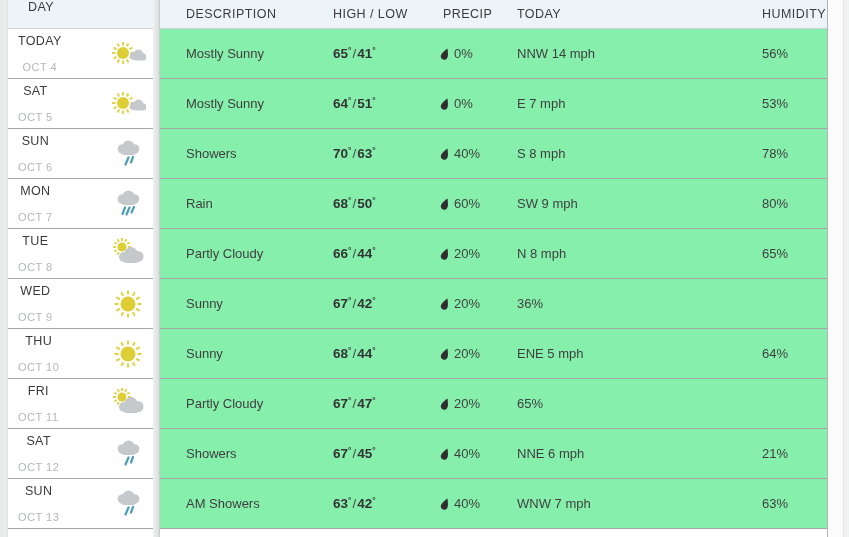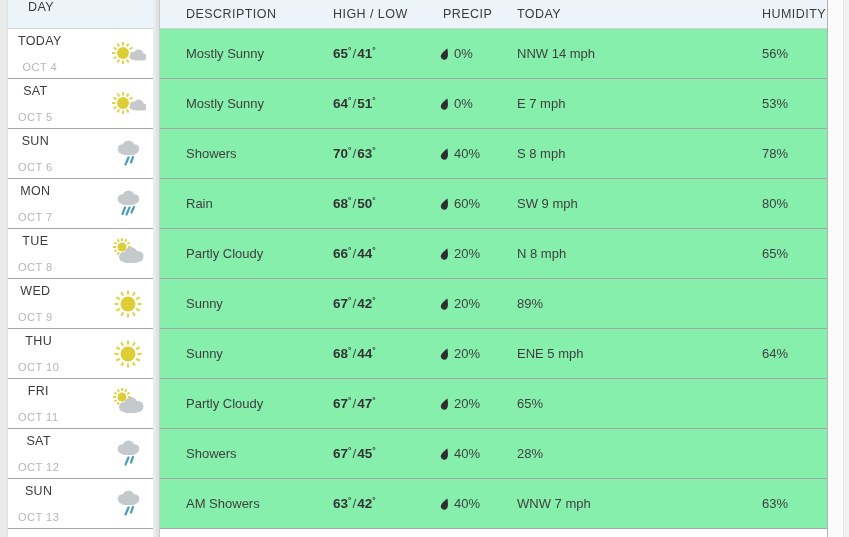--- a/index.html
+++ b/index.html
@@ -389,21 +389,21 @@
           <span>65%</span>
         </div>
         <div class="main-row grid-cols">
           <span>Sunny</span>
           <span class="temps">67<sup>°</sup><span class="slash">/</span>42<sup>°</sup></span>
           <span class="precip-cell"><span class="drop">
               <svg width="10" height="13" viewBox="0 0 10 13" xmlns="http://www.w3.org/2000/svg">
                 <path d="M5 0C5 0 1.6 5.2 1.6 8.4a3.4 3.4 0 0 0 6.8 0C8.4 5.2 5 0 5 0Z" transform="rotate(22 5 6.5)" fill="#2f2f2f"></path>
               </svg>
             </span>20%</span>
-          <span>89%</span>
+          <span>36%</span>
         </div>
         <div class="main-row grid-cols">
           <span>Sunny</span>
           <span class="temps">68<sup>°</sup><span class="slash">/</span>44<sup>°</sup></span>
           <span class="precip-cell"><span class="drop">
               <svg width="10" height="13" viewBox="0 0 10 13" xmlns="http://www.w3.org/2000/svg">
                 <path d="M5 0C5 0 1.6 5.2 1.6 8.4a3.4 3.4 0 0 0 6.8 0C8.4 5.2 5 0 5 0Z" transform="rotate(22 5 6.5)" fill="#2f2f2f"></path>
               </svg>
             </span>20%</span>
           <span>ENE 5 mph</span>
@@ -420,21 +420,22 @@
           <span>65%</span>
         </div>
         <div class="main-row grid-cols">
           <span>Showers</span>
           <span class="temps">67<sup>°</sup><span class="slash">/</span>45<sup>°</sup></span>
           <span class="precip-cell"><span class="drop">
               <svg width="10" height="13" viewBox="0 0 10 13" xmlns="http://www.w3.org/2000/svg">
                 <path d="M5 0C5 0 1.6 5.2 1.6 8.4a3.4 3.4 0 0 0 6.8 0C8.4 5.2 5 0 5 0Z" transform="rotate(22 5 6.5)" fill="#2f2f2f"></path>
               </svg>
             </span>40%</span>
-          <span>28%</span>
+          <span>NNE 6 mph</span>
+          <span>21%</span>
         </div>
         <div class="main-row grid-cols">
           <span>AM Showers</span>
           <span class="temps">63<sup>°</sup><span class="slash">/</span>42<sup>°</sup></span>
           <span class="precip-cell"><span class="drop">
               <svg width="10" height="13" viewBox="0 0 10 13" xmlns="http://www.w3.org/2000/svg">
                 <path d="M5 0C5 0 1.6 5.2 1.6 8.4a3.4 3.4 0 0 0 6.8 0C8.4 5.2 5 0 5 0Z" transform="rotate(22 5 6.5)" fill="#2f2f2f"></path>
               </svg>
             </span>40%</span>
           <span>WNW 7 mph</span>

